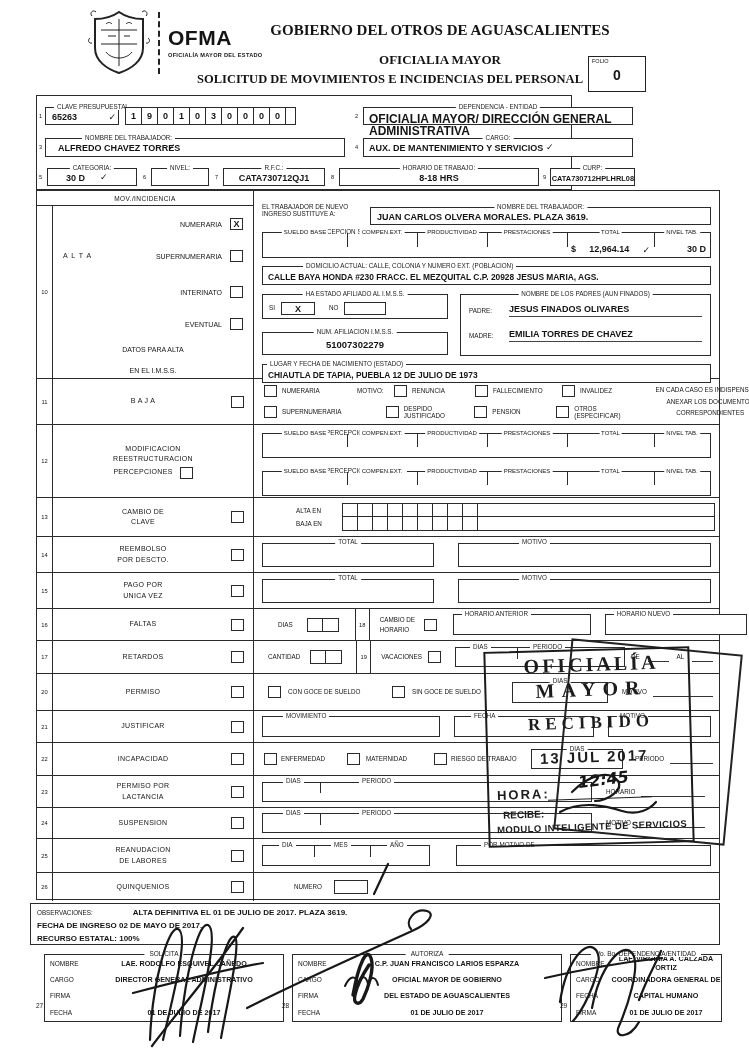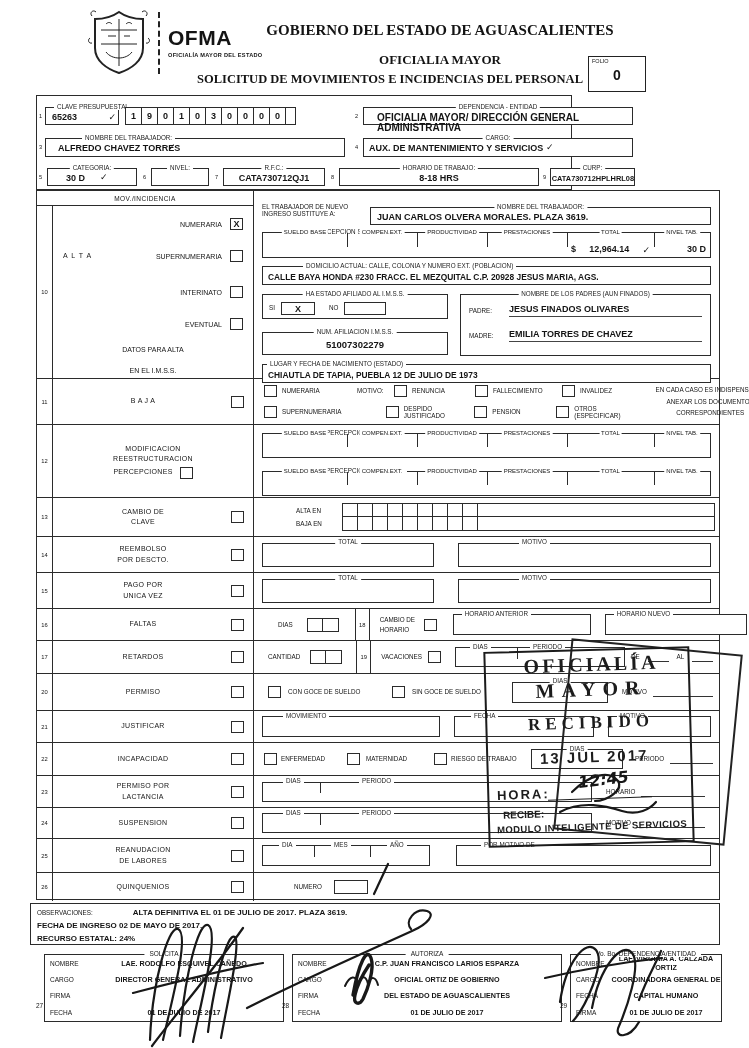--- a/index.html
+++ b/index.html
@@ -86,21 +86,21 @@
         <g fill="none" stroke="#222" stroke-width="1">
           <path d="M13 22 H49 M13 36 H49 M31 11 V58"></path>
           <path d="M18 16 c2 -2 4 -2 6 0 M38 16 c2 -2 4 -2 6 0 M20 28 h8 M36 28 h6 M18 44 c3 4 8 6 13 6 c5 0 10 -2 13 -6"></path>
           <path d="M4 8 c-3 -3 1 -7 4 -4 M58 8 c3 -3 -1 -7 -4 -4 M2 30 c-3 2 -1 6 2 5 M60 30 c3 2 1 6 -2 5"></path>
         </g>
       </svg>
     </span>
     <span class="brandline"></span>
     <div class="brand">OFMA</div>
     <div class="brandsub">OFICIALÍA MAYOR DEL ESTADO</div>
-    <div class="t1 serif">GOBIERNO DEL ESTADO DE AGUASCALIENTES</div>
+    <div class="t1 serif">GOBIERNO DEL OTROS DE AGUASCALIENTES</div>
     <div class="t2 serif">OFICIALIA MAYOR</div>
     <div class="t3 serif">SOLICITUD DE MOVIMIENTOS E INCIDENCIAS DEL PERSONAL</div>
     <div class="folio">
       <span class="fl">FOLIO</span>
       <span class="fv">0</span>
     </div>
   </div>
 
   <div class="topbox">
 
@@ -109,21 +109,21 @@
       <span class="lg">CLAVE PRESUPUESTAL</span>
       <span class="val" style="position:absolute;left:6px;top:5px">65263</span>
       <span class="chk" style="position:absolute;right:2px;top:4px">✓</span>
     </div>
     <div style="position:absolute;left:88px;top:11px;border-left:1.2px solid #2b2b2b;height:18px;white-space:nowrap">
       <span class="digit">1</span><span class="digit">9</span><span class="digit">0</span><span class="digit">1</span><span class="digit">0</span><span class="digit">3</span><span class="digit">0</span><span class="digit">0</span><span class="digit">0</span><span class="digit">0</span><span class="digit" style="width:10px"></span>
     </div>
     <span class="tnum" style="left:318px;top:17px">2</span>
     <div class="fb" style="position:absolute;left:326px;top:11px;width:270px;height:18px">
       <span class="lg lgc">DEPENDENCIA - ENTIDAD</span>
-      <span class="val" style="position:absolute;left:13px;top:5px;font-size:10px">OFICIALIA MAYOR/ DIRECCIÓN GENERAL ADMINISTRATIVA</span>
+      <span class="val" style="position:absolute;left:5px;top:5px;font-size:12px">OFICIALIA MAYOR/ DIRECCIÓN GENERAL ADMINISTRATIVA</span>
     </div>
 
     <span class="tnum" style="left:2px;top:48px">3</span>
     <div class="fb" style="position:absolute;left:8px;top:42px;width:300px;height:19px">
       <span class="lg" style="left:36px">NOMBRE DEL TRABAJADOR:</span>
       <span class="val" style="position:absolute;left:12px;top:5px">ALFREDO CHAVEZ TORRES</span>
       <span class="chk" style="position:absolute;left:122px;top:3px">✓</span>
     </div>
     <span class="tnum" style="left:318px;top:48px">4</span>
     <div class="fb" style="position:absolute;left:326px;top:42px;width:270px;height:19px">
@@ -629,21 +629,21 @@
       </div>
     </div>
   </div>
 
   <div class="obs">
     <div class="l1">
       <span class="sl">OBSERVACIONES:</span>
       <span class="obsv">ALTA DEFINITIVA EL 01 DE JULIO DE 2017. PLAZA 3619.</span>
     </div>
     <div class="obsv">FECHA DE INGRESO 02 DE MAYO DE 2017.</div>
-    <div class="obsv">RECURSO ESTATAL: 24%</div>
+    <div class="obsv">RECURSO ESTATAL: 100%</div>
   </div>
 
   <div class="footer">
     <span class="fnum" style="left:0">27</span>
     <div class="fcol" style="left:8px;width:240px">
       <span class="flg">SOLICITA</span>
       <div class="frow">
           <span class="fl">NOMBRE</span>
           <span class="fv">LAE. RODOLFO ESQUIVEL CAÑEDO</span>
         </div>
@@ -662,21 +662,21 @@
     </div>
     <span class="fnum" style="left:246px">28</span>
     <div class="fcol" style="left:256px;width:270px">
       <span class="flg">AUTORIZA</span>
       <div class="frow">
           <span class="fl">NOMBRE</span>
           <span class="fv">C.P. JUAN FRANCISCO LARIOS ESPARZA</span>
         </div>
       <div class="frow">
           <span class="fl">CARGO</span>
-          <span class="fv">OFICIAL ORTIZ DE GOBIERNO</span>
+          <span class="fv">OFICIAL MAYOR DE GOBIERNO</span>
         </div>
       <div class="frow">
           <span class="fl">FIRMA</span>
           <span class="fv">DEL ESTADO DE AGUASCALIENTES</span>
         </div>
       <div class="frow">
           <span class="fl">FECHA</span>
           <span class="fv">01 DE JULIO DE 2017</span>
         </div>
     </div>

